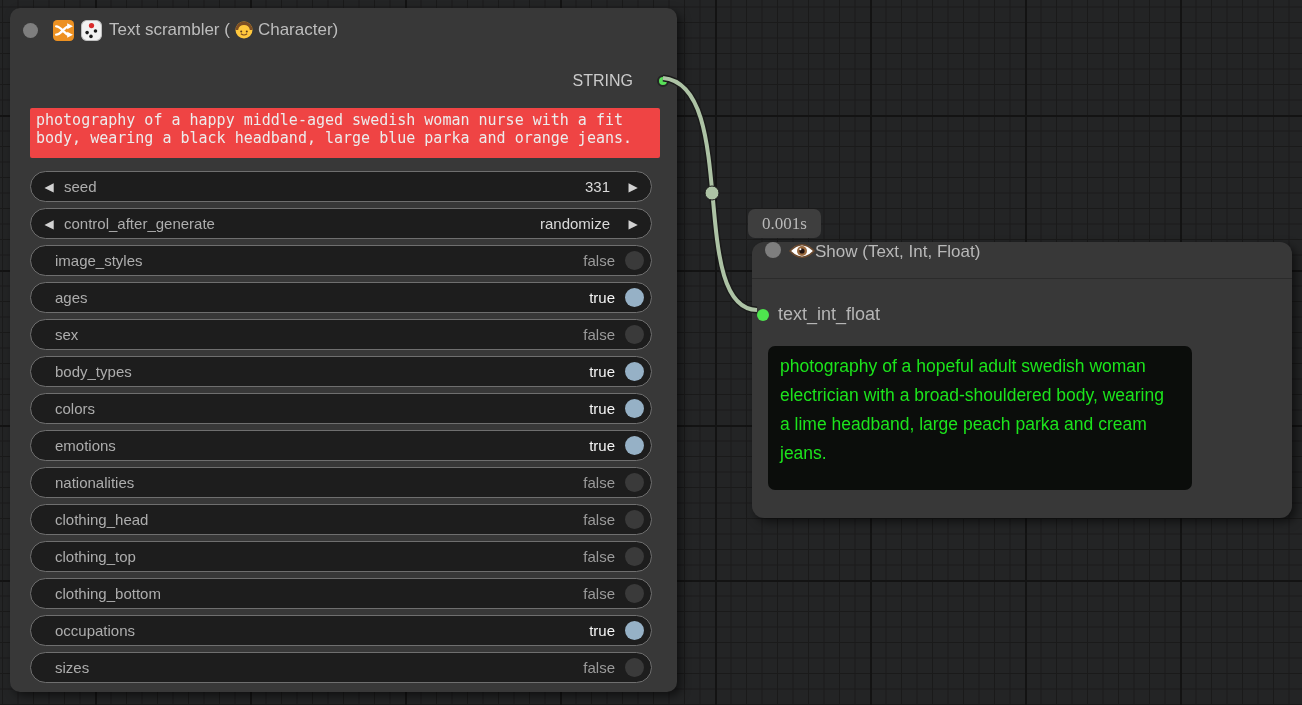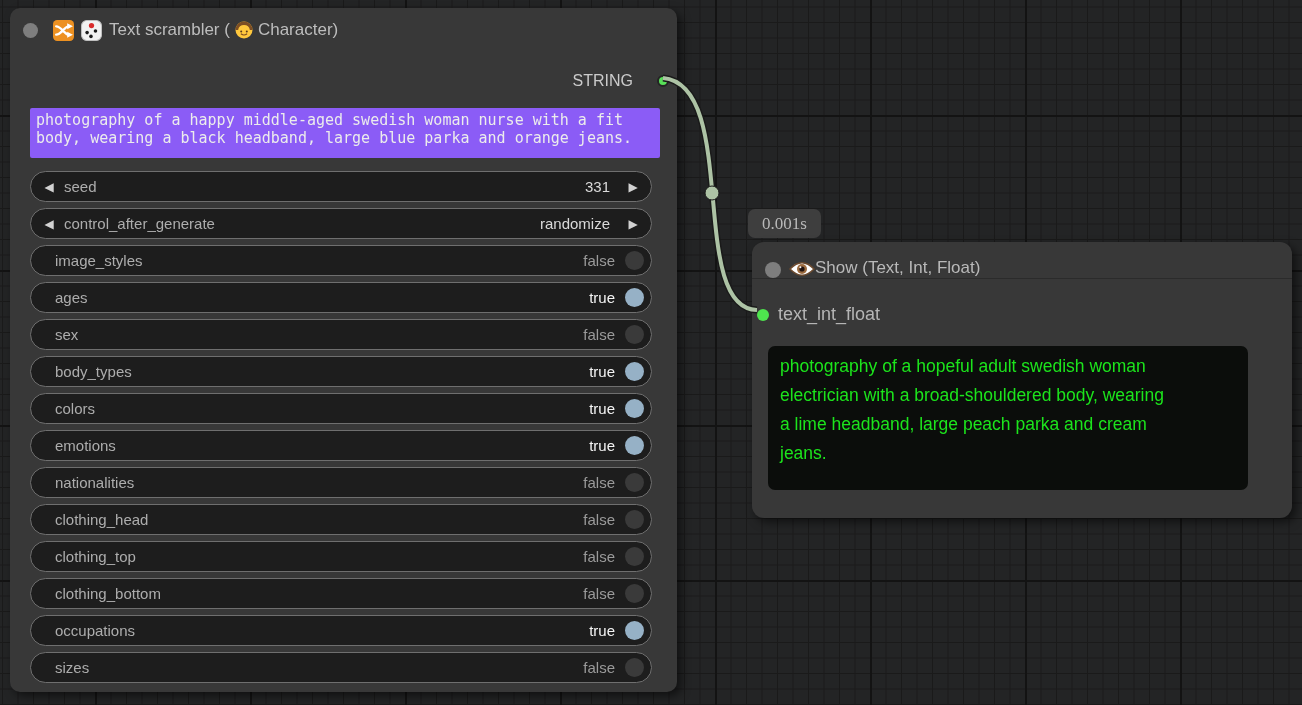--- a/index.html
+++ b/index.html
@@ -27,21 +27,21 @@
   .titlebar { height:44px; display:flex; align-items:center; padding-left:13px; gap:7px; font-size:17px; color:#bdbdbd; }
   .collapse-dot { width:15px; height:15px; border-radius:50%; background:#7e7e7e; flex:none; }
   .titlebar .collapse-dot { margin-right:8px; }
   .icon { display:inline-flex; flex:none; align-items:center; }
   .title-text { white-space:nowrap; display:inline-flex; align-items:center; gap:4px; }
   .out-row { position:absolute; top:64px; right:44px; font-size:16px; color:#cbcbcb; }
   .port-dot { position:absolute; border-radius:50%; }
   .out-dot { top:67px; right:8px; width:12px; height:12px; background:#58e058; border:2px solid #242424; }
   .prompt {
     position:absolute; left:20px; top:100px; width:630px; height:50px;
-    background:#8b5cf6; color:#ececec; font-family:"DejaVu Sans Mono", monospace;
+    background:#ef4444; color:#ececec; font-family:"DejaVu Sans Mono", monospace;
     font-size:15px; line-height:17.5px; padding:4px 6px; white-space:pre-wrap;
     border-radius:2px; overflow:hidden;
   }
   .widgets { position:absolute; left:20px; top:163px; width:622px; display:flex; flex-direction:column; gap:6px; }
   .widget {
     height:31px; flex:none; border:1px solid #6f6f6f; border-radius:15.5px;
     background:#1d1d1d; display:flex; align-items:center; padding:0 7px; font-size:15px;
   }
   .arr { color:#d2d2d2; font-size:12px; width:22px; text-align:center; cursor:pointer; }
   .wlabel { color:#adadad; margin-left:4px; }
@@ -54,25 +54,25 @@
   .tdot.on { background:#96b1c6; }
   
   .badge {
     position:absolute; left:748px; top:209px; height:29px; z-index:2;
     background:#3e3e3e; border-radius:7px; padding:0 14px;
     display:flex; align-items:center; font-family:"Liberation Serif", serif;
     font-size:17px; color:#b9b9b9;
   }
   
   #node-right { left:752px; top:242px; width:540px; height:276px; border-radius:12px; }
-  .titlebar2 { height:37px; display:flex; align-items:flex-end; padding-left:13px; gap:0; font-size:17px; color:#b9b9b9; border-bottom:1px solid #2b2b2b; }
+  .titlebar2 { height:37px; display:flex; align-items:flex-start; padding-left:13px; gap:0; font-size:17px; color:#b9b9b9; border-bottom:1px solid #2b2b2b; }
   .input-row { position:absolute; left:5px; top:62px; display:flex; align-items:center; gap:9px; font-size:18px; color:#b5b5b5; }
   .in-dot { width:12px; height:12px; border-radius:50%; background:#4ee44e; flex:none; }
   .result {
-    position:absolute; left:16px; top:104px; width:480px; height:144px;
+    position:absolute; left:16px; top:104px; width:424px; height:144px;
     background:#0b0d0b; border-radius:7px; padding:6px 12px;
     font-size:17.5px; line-height:29px; white-space:pre-wrap; overflow:hidden;
   }
 </style>
 </head>
 <body>
 
 <div style="position:absolute;inset:0;text-decoration:underline;">
 
   <svg id="link-layer" width="1302" height="705">

